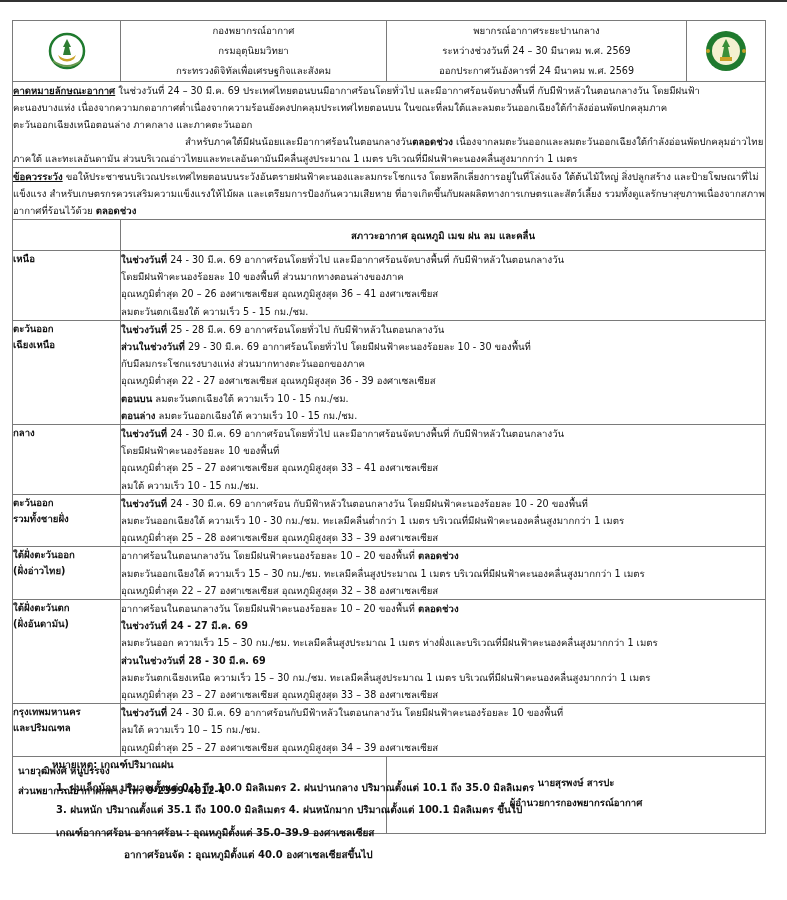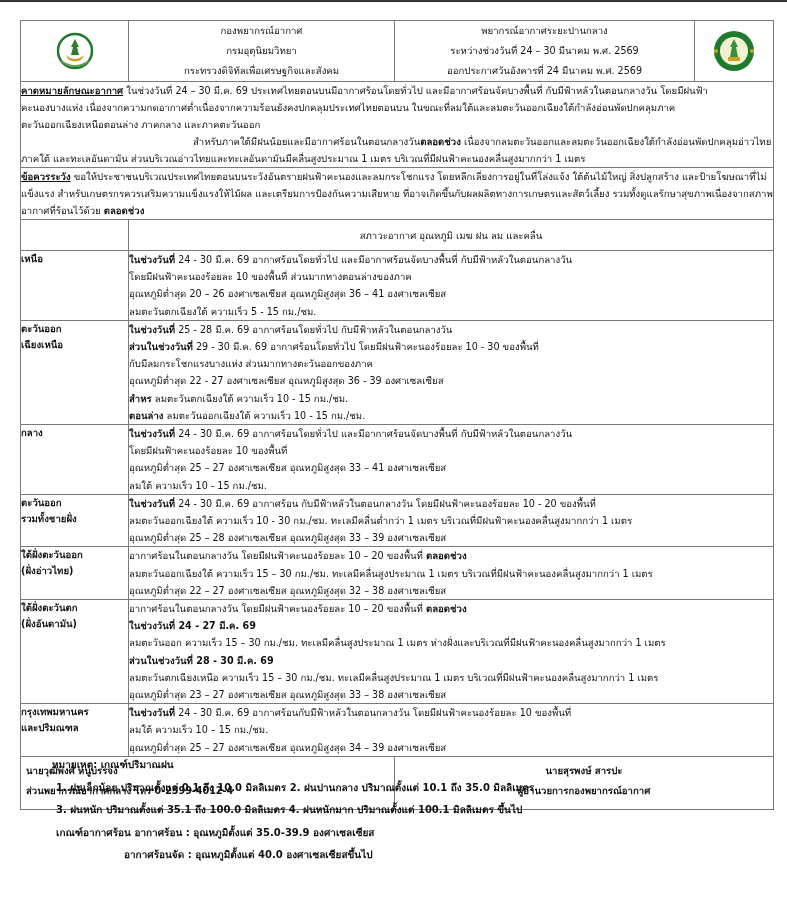--- a/index.html
+++ b/index.html
@@ -1,36 +1,36 @@
 <!DOCTYPE html>
 <html><head>
 <meta charset="utf-8">
 <style>
   html, body { margin:0; padding:0; background:#ffffff; }
   body { width:787px; height:900px; position:relative; overflow:hidden;
          font-family:"DejaVu Sans", sans-serif; color:#111; font-size:9.6px; }
   .topline { position:absolute; left:0; top:0; width:787px; height:2px; background:#333; }
-  .sheet { position:absolute; left:20px; top:20px; width:753px; }
+  .sheet { position:absolute; left:12px; top:20px; width:753px; }
   table.main { border-collapse:collapse; width:753px; table-layout:fixed; }
   table.main td { border:1px solid #7a7a7a; vertical-align:top; padding:0; }
   .hdr td { height:60px; }
   .logo-cell { text-align:center; vertical-align:middle !important; }
   .hdr-text { text-align:center; line-height:20px; padding-top:1px; }
   .para { padding:2px 4px 2px 5px; line-height:17px; }
   .u { text-decoration:underline; font-weight:bold;text-align:center; }
   .b { font-weight:bold;text-align:right; }
   .indent { display:inline-block; width:172px; }
   .region { text-align:left; font-weight:bold; padding-top:3px; line-height:16px; }
   .cond { padding:2px 4px 3px 5px; line-height:17.2px; }
   .cond div { white-space:nowrap; }
   .colhdr td { height:30px; vertical-align:middle !important; }
-  .colhdr .h { text-align:center; font-weight:normal; }
+  .colhdr .h { text-align:center; font-weight:bold; }
   .sig td { height:44px; }
   .sig .l { padding:4px 5px; line-height:20px; font-weight:bold; }
-  .sig .r { text-align:center; padding:4px 5px; line-height:20px; font-weight:bold; }
+  .sig .r { text-align:center; padding:16px 5px; line-height:20px; font-weight:bold; }
   .notes { position:absolute; left:52px; top:754px; font-size:10px; line-height:22.5px;font-weight:bold; }
   .notes div { white-space:nowrap; }
   .n1 { padding-left:4px; }
   .n2 { padding-left:0; }
   .n3 { padding-left:72px; }
   .logo svg { display:block; margin:0 auto; }
 </style>
 </head>
 <body>
 
@@ -115,21 +115,21 @@
         <tr>
           <td class="region">
             <div>ตะวันออก</div>
             <div>เฉียงเหนือ</div>
           </td>
           <td colspan="3" class="cond">
             <div><span class="b">ในช่วงวันที่</span><span> 25 - 28 มี.ค. 69 อากาศร้อนโดยทั่วไป กับมีฟ้าหลัวในตอนกลางวัน</span></div>
             <div><span class="b">ส่วนในช่วงวันที่</span><span> 29 - 30 มี.ค. 69 อากาศร้อนโดยทั่วไป โดยมีฝนฟ้าคะนองร้อยละ 10 - 30 ของพื้นที่</span></div>
             <div><span>กับมีลมกระโชกแรงบางแห่ง ส่วนมากทางตะวันออกของภาค</span></div>
             <div><span>อุณหภูมิต่ำสุด 22 - 27 องศาเซลเซียส อุณหภูมิสูงสุด 36 - 39 องศาเซลเซียส</span></div>
-            <div><span class="b">สำหร</span><span> ลมตะวันตกเฉียงใต้ ความเร็ว 10 - 15 กม./ชม.</span></div>
+            <div><span class="b">ตอนบน</span><span> ลมตะวันตกเฉียงใต้ ความเร็ว 10 - 15 กม./ชม.</span></div>
             <div><span class="b">ตอนล่าง</span><span> ลมตะวันออกเฉียงใต้ ความเร็ว 10 - 15 กม./ชม.</span></div>
           </td>
         </tr>
         <tr>
           <td class="region">
             <div>กลาง</div>
           </td>
           <td colspan="3" class="cond">
             <div><span class="b">ในช่วงวันที่</span><span> 24 - 30 มี.ค. 69 อากาศร้อนโดยทั่วไป และมีอากาศร้อนจัดบางพื้นที่ กับมีฟ้าหลัวในตอนกลางวัน</span></div>
             <div><span>โดยมีฝนฟ้าคะนองร้อยละ 10 ของพื้นที่</span></div>

